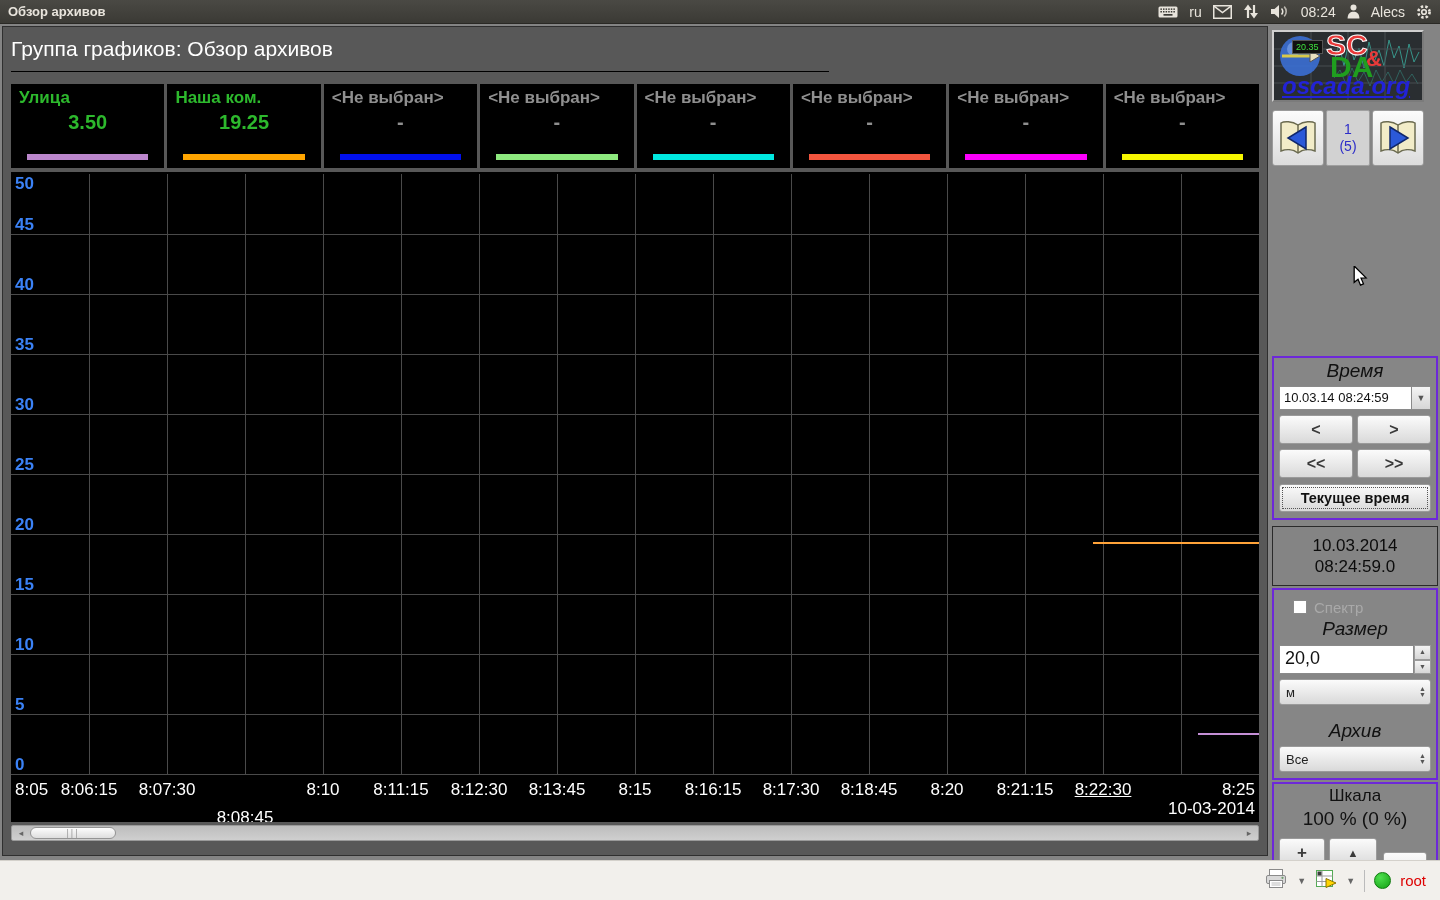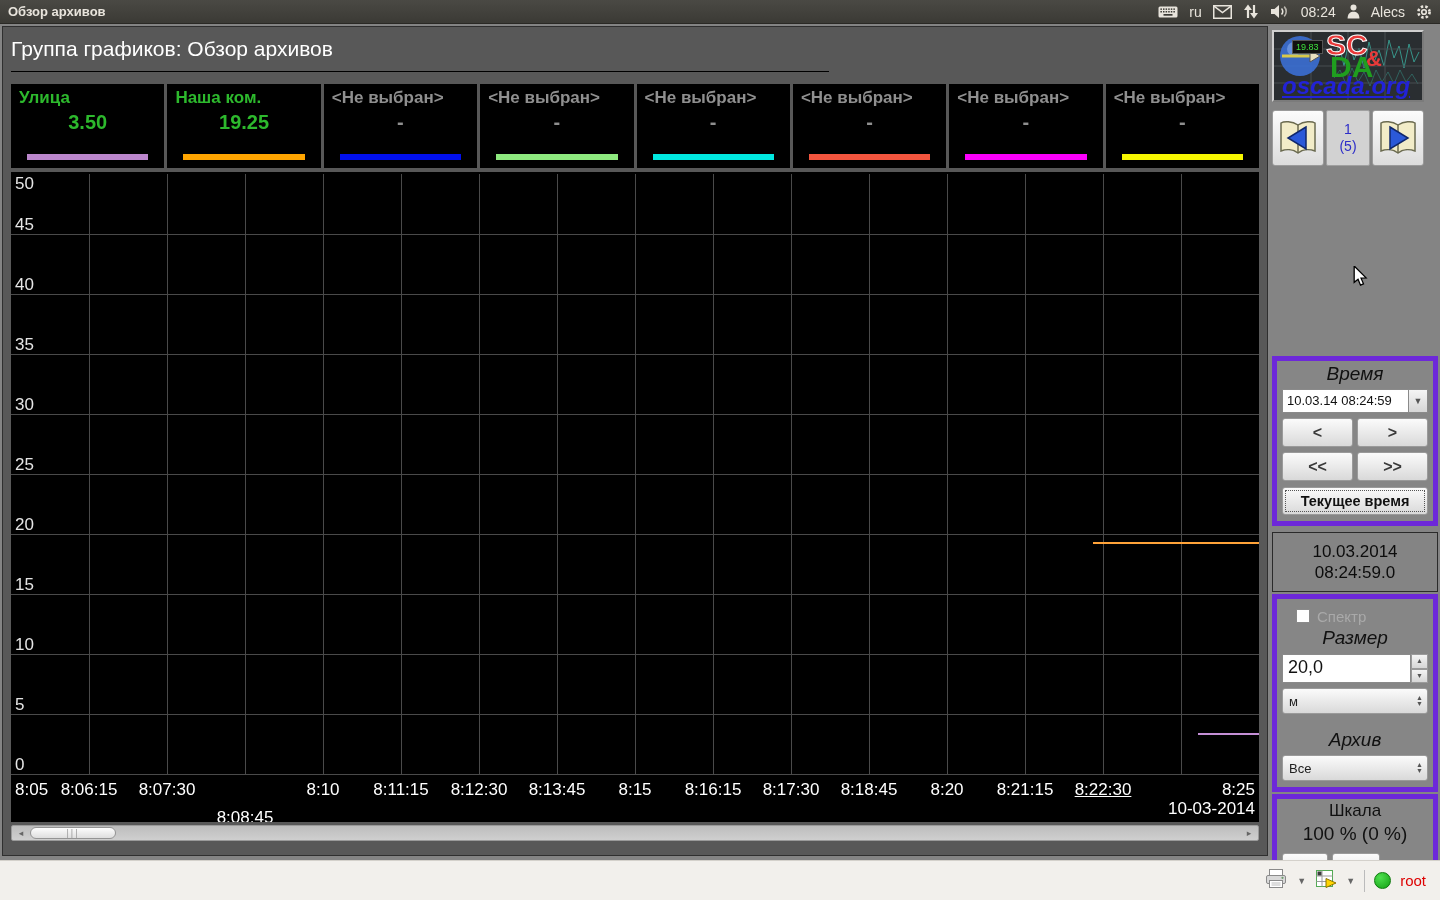--- a/index.html
+++ b/index.html
@@ -31,21 +31,21 @@
   .legend-name { font-size:17px; font-weight:bold; color:#2db92d; white-space:nowrap; overflow:hidden; }
   .legend-value { font-size:20px; font-weight:bold; color:#2db92d; text-align:center; margin-top:3px; }
   .legend-item.inactive .legend-name, .legend-item.inactive .legend-value { color:#8f8f8f; }
   .legend-bar { position:absolute; left:16px; right:16px; bottom:8px; height:6px; }
 
   
   .chart { position:relative; margin-top:4px; height:650px; background:#000; overflow:hidden; }
   .gl-h, .gl-v { position:absolute; background:#4a4a4a; }
   .gl-h { left:0; right:0; height:1px; }
   .gl-v { top:2px; width:1px; }
-  .ytick { position:absolute; left:4px; color:#e5e5e5; font-size:17px; }
+  .ytick { position:absolute; left:4px; color:#3b82f6; font-size:17px;font-weight:bold; }
   .xtick { position:absolute; color:#fff; font-size:17px; white-space:nowrap; }
   .date-label { position:absolute; color:#fff; font-size:17px; }
   .series-line { position:absolute; height:2px; }
 
   
   .hscroll { margin:3px 0 0 0; height:16px; background:linear-gradient(#bdbdbd,#cfcfcf);
              border:1px solid #9a9a9a; border-radius:2px; position:relative; }
   .hs-arrow { position:absolute; top:0; width:14px; height:14px; color:#666; font-size:9px;
               display:flex; align-items:center; justify-content:center; cursor:pointer; }
   .hs-left { left:2px; } .hs-right { right:2px; }
@@ -68,21 +68,21 @@
          padding:1px 3px; border:1px solid #555; }
 
   .pager { display:flex; gap:2px; margin-top:8px; height:56px; }
   .page-btn { width:52px; height:56px; background:linear-gradient(#fcfcfc,#dcdcdc);
               border:1px solid #9a9a9a; border-radius:3px; display:flex; align-items:center;
               justify-content:center; cursor:pointer; }
   .page-ind { width:44px; height:56px; background:#d2d2d2; border:1px solid #9f9f9f; border-radius:2px;
               color:#2c2cc8; font-size:14px; display:flex; flex-direction:column;
               align-items:center; justify-content:center; line-height:17px; }
 
-  .groupbox { border:5px solid #6d28d9; margin-top:6px; padding:2px 5px 6px 5px; background:#868686; }
+  .groupbox { border:2px solid #6d28d9; margin-top:6px; padding:2px 5px 6px 5px; background:#868686; }
   .grp-title { text-align:center; font-style:italic; font-size:19px; color:#111; height:25px; }
   .combo { display:flex; height:24px; margin-top:1px; cursor:pointer; }
   .combo-text { flex:1; background:#fff; border:1px solid #8a8a8a; border-right:none; font-size:13px;
                 padding:3px 0 0 4px; color:#111; white-space:nowrap; overflow:hidden; }
   .combo-btn { width:20px; background:linear-gradient(#f4f4f4,#d6d6d6); border:1px solid #8a8a8a;
                color:#555; font-size:9px; display:flex; align-items:center; justify-content:center; }
   .btn-row { display:flex; gap:4px; margin-top:5px; }
   .qbtn { flex:1; height:29px; background:linear-gradient(#fbfbfb,#d9d9d9); border:1px solid #9a9a9a;
           border-radius:3px; font-size:16px; font-weight:bold; color:#3a3a3a; text-align:center;
           line-height:27px; cursor:pointer; }
@@ -320,21 +320,21 @@
             <line x1="0" y1="51" x2="148" y2="51"></line>
             <line x1="37" y1="0" x2="37" y2="68"></line>
             <line x1="74" y1="0" x2="74" y2="68"></line>
             <line x1="111" y1="0" x2="111" y2="68"></line>
           </g>
           <circle cx="26" cy="24" r="20" fill="#3b6fd4" opacity="0.9"></circle>
           <circle cx="20" cy="17" r="7" fill="#7aa2e8" opacity="0.7"></circle>
           <line x1="8" y1="24" x2="42" y2="24" stroke="#d8c84a" stroke-width="3"></line>
           <polygon points="36,18 46,24 36,30" fill="#e8e0c0" stroke="#555"></polygon>
         </svg>
-      <span class="lcd">19.83</span>
+      <span class="lcd">20.35</span>
       <span class="sc">SC</span>
       <span class="amp">&amp;</span>
       <span class="da">DA</span>
       <span class="site">oscada.org</span>
     </div>
 
     <div class="pager">
       <div class="page-btn">
         <svg width="40" height="38" viewBox="0 0 40 38">
             <path d="M20,6 C14,2 6,2 3,4 L3,32 C8,30 15,30 20,34 C25,30 32,30 37,32 L37,4 C34,2 26,2 20,6 Z" fill="#f2ecc8" stroke="#6b6b50" stroke-width="1.5"></path>

